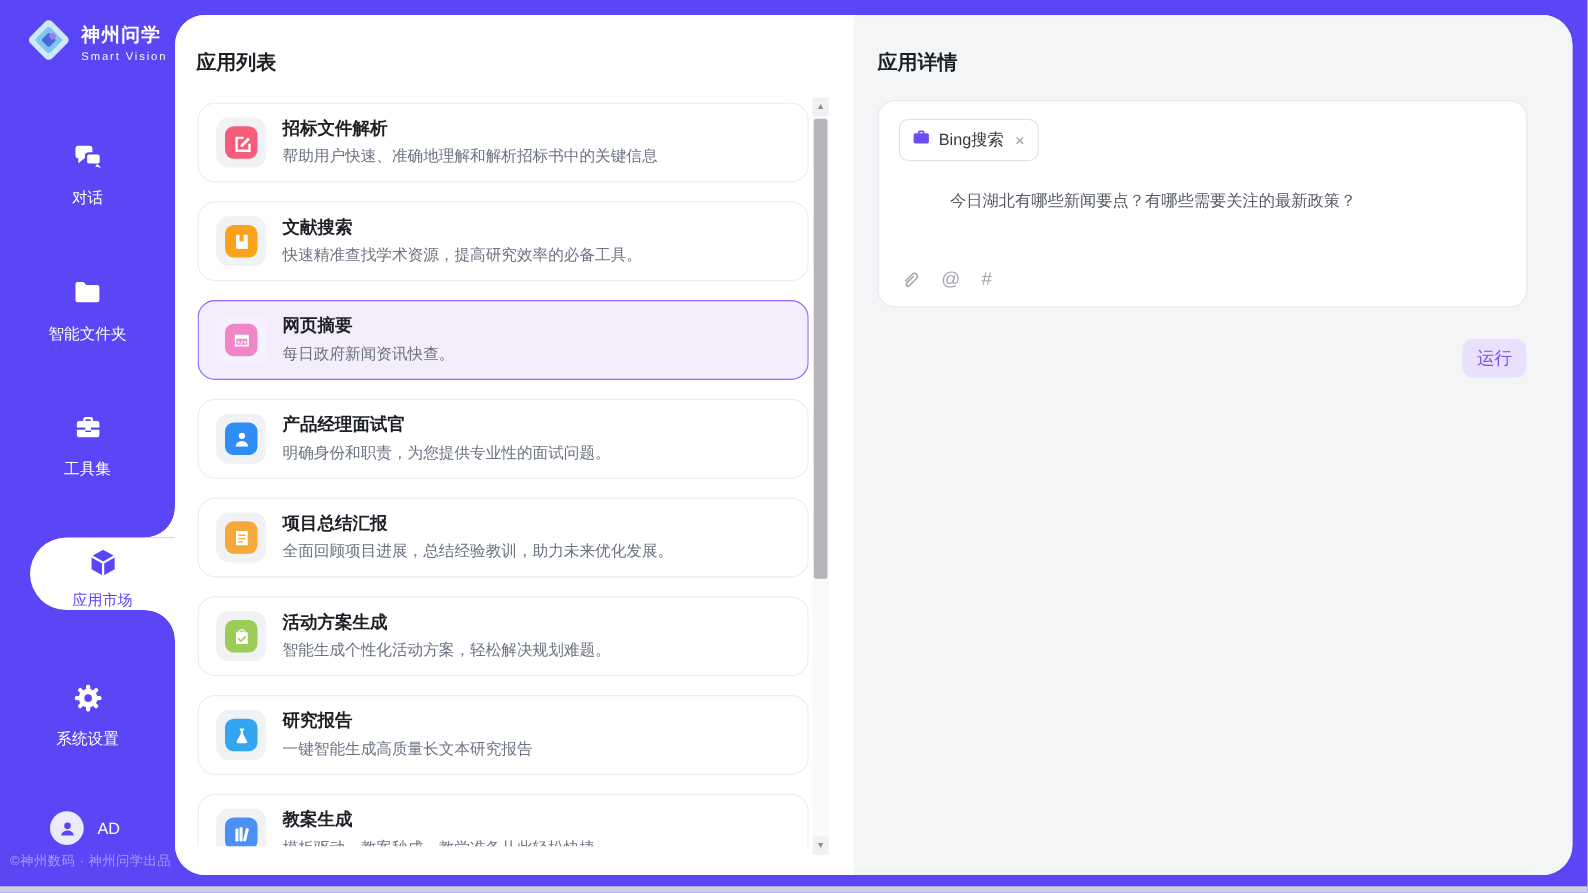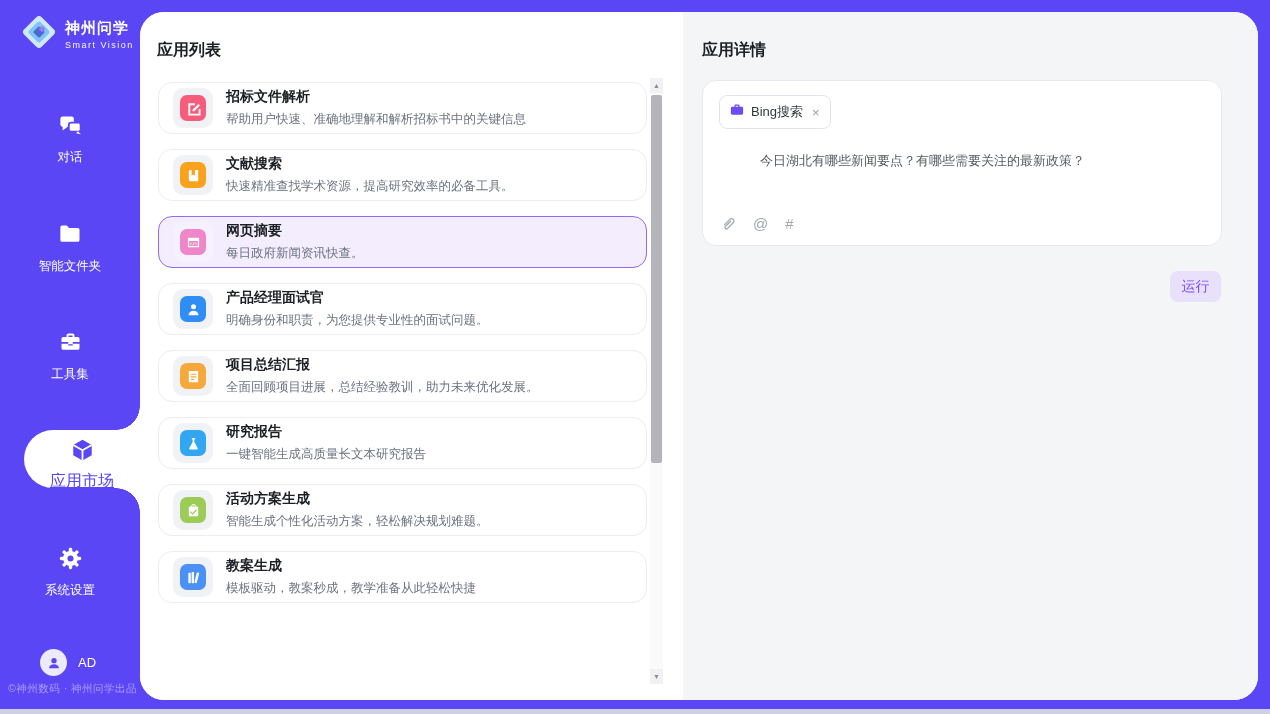--- a/index.html
+++ b/index.html
@@ -27,34 +27,34 @@
   .nav-item{position:absolute;left:0;width:140px;text-align:center;cursor:pointer;}
   .nav-item .nv-icon{display:block;margin:0 auto;}
   .nav-item .nv-label{display:block;margin-top:6px;font-size:12.5px;color:#fff;}
   .nav-item.underlined .nv-label{text-align:center;}
   .nav-bubble{position:absolute;left:24px;right:0;top:430px;height:58px;background:#fff;border-radius:29px 0 0 29px;}
   .nav-bubble::before{content:"";position:absolute;right:0;top:-24px;width:24px;height:24px;
      background:radial-gradient(circle 24px at 0 0,transparent 23.5px,#fff 24px);}
   .nav-bubble::after{content:"";position:absolute;right:0;bottom:-24px;width:24px;height:24px;
      background:radial-gradient(circle 24px at 0 100%,transparent 23.5px,#fff 24px);}
   .nav-bubble .bubble-inner{padding-top:7px;text-align:center;cursor:pointer;}
-  .nav-bubble .nv-label{display:block;margin-top:3px;font-size:16px;color:var(--accent);text-decoration:underline;}
+  .nav-bubble .nv-label{display:block;margin-top:3px;font-size:12px;color:var(--accent);}
   .user-row{position:absolute;left:40px;top:649px;display:flex;align-items:center;gap:11px;cursor:pointer;}
   .avatar{width:27px;height:27px;border-radius:50%;background:#eceafb;display:flex;align-items:center;justify-content:center;}
   .user-name{font-size:13px;color:#fff;}
   .side-footer{position:absolute;left:8px;top:682px;font-size:10.5px;color:rgba(255,255,255,.45);letter-spacing:.5px;}
 
   
   .main{position:absolute;left:140px;top:12px;width:1118px;height:688px;background:#fff;border-radius:24px;overflow:hidden;}
 
   
   .list-panel{position:absolute;left:0;top:0;width:543px;height:100%;background:#fff;}
   .panel-title{position:absolute;left:17px;top:28px;font-size:16px;font-weight:bold;color:var(--text-dark);}
   .app-list{position:absolute;left:18px;right:36px;top:70px;bottom:23px;overflow:hidden;}
-  .app-card{height:52px;margin-bottom:15px;background:#fff;border:1px solid var(--card-border);border-radius:14px;
+  .app-card{height:64px;margin-bottom:15px;background:#fff;border:1px solid var(--card-border);border-radius:14px;
     display:flex;align-items:center;padding:0 14px;gap:13px;cursor:pointer;}
   .app-card.selected{background:#f3edfe;border:1.5px solid #8f6bf7;}
   .app-icon-wrap{width:40px;height:40px;border-radius:10px;background:#f1f2f6;display:flex;align-items:center;justify-content:center;flex:0 0 auto;}
   .app-card.selected .app-icon-wrap{background:#f6f1fe;}
   .app-glyph{width:26px;height:26px;border-radius:7px;display:flex;align-items:center;justify-content:center;}
   .g1{background:#f65d7a;} .g2{background:#faa21b;} .g3{background:#ef86c8;} .g4{background:#2f8df5;}
   .g5{background:#f6a93b;} .g6{background:#9ccb56;} .g7{background:#33a6f2;} .g8{background:#4a90f5;}
   .app-texts{display:flex;flex-direction:column;gap:5px;min-width:0;}
   .app-title{font-size:14px;font-weight:bold;color:var(--text-dark);}
   .app-desc{font-size:12.5px;color:var(--text-gray);white-space:nowrap;}
@@ -250,43 +250,43 @@
         </span>
           </span>
         <span class="app-texts">
           <span class="app-title">项目总结汇报</span>
           <span class="app-desc">全面回顾项目进展，总结经验教训，助力未来优化发展。</span>
         </span>
       </div>
 
       <div class="app-card">
         <span class="app-icon-wrap">
+            <span class="app-glyph g6">
+          <svg width="15" height="15" viewBox="0 0 16 16">
+                <path fill="#fff" fill-rule="evenodd" d="M5 2.6h6V4h2v10H3V4h2zM6.2 1.4h3.6v2.2H6.2zM5.2 8.7l1.9 1.9 3.6-3.6 1 1-4.6 4.6-2.9-2.9z"></path>
+              </svg>
+        </span>
+          </span>
+        <span class="app-texts">
+          <span class="app-title">活动方案生成</span>
+          <span class="app-desc">智能生成个性化活动方案，轻松解决规划难题。</span>
+        </span>
+      </div>
+
+      <div class="app-card">
+        <span class="app-icon-wrap">
             <span class="app-glyph g7">
           <svg width="15" height="15" viewBox="0 0 16 16">
                 <path fill="#fff" d="M6.2 2h3.6v1.2l-.9.8v2.5l3.5 6.2a1.2 1.2 0 0 1-1 1.8H4.6a1.2 1.2 0 0 1-1-1.8l3.5-6.2V4l-.9-.8z"></path>
               </svg>
         </span>
           </span>
         <span class="app-texts">
           <span class="app-title">研究报告</span>
           <span class="app-desc">一键智能生成高质量长文本研究报告</span>
-        </span>
-      </div>
-
-      <div class="app-card">
-        <span class="app-icon-wrap">
-            <span class="app-glyph g6">
-          <svg width="15" height="15" viewBox="0 0 16 16">
-                <path fill="#fff" fill-rule="evenodd" d="M5 2.6h6V4h2v10H3V4h2zM6.2 1.4h3.6v2.2H6.2zM5.2 8.7l1.9 1.9 3.6-3.6 1 1-4.6 4.6-2.9-2.9z"></path>
-              </svg>
-        </span>
-          </span>
-        <span class="app-texts">
-          <span class="app-title">活动方案生成</span>
-          <span class="app-desc">智能生成个性化活动方案，轻松解决规划难题。</span>
         </span>
       </div>
 
       <div class="app-card">
         <span class="app-icon-wrap">
             <span class="app-glyph g8">
           <svg width="15" height="15" viewBox="0 0 16 16">
                 <g fill="#fff">
                   <rect x="2.5" y="3" width="2.6" height="11" rx=".6"></rect>
                   <rect x="6" y="2" width="2.6" height="12" rx=".6"></rect>

